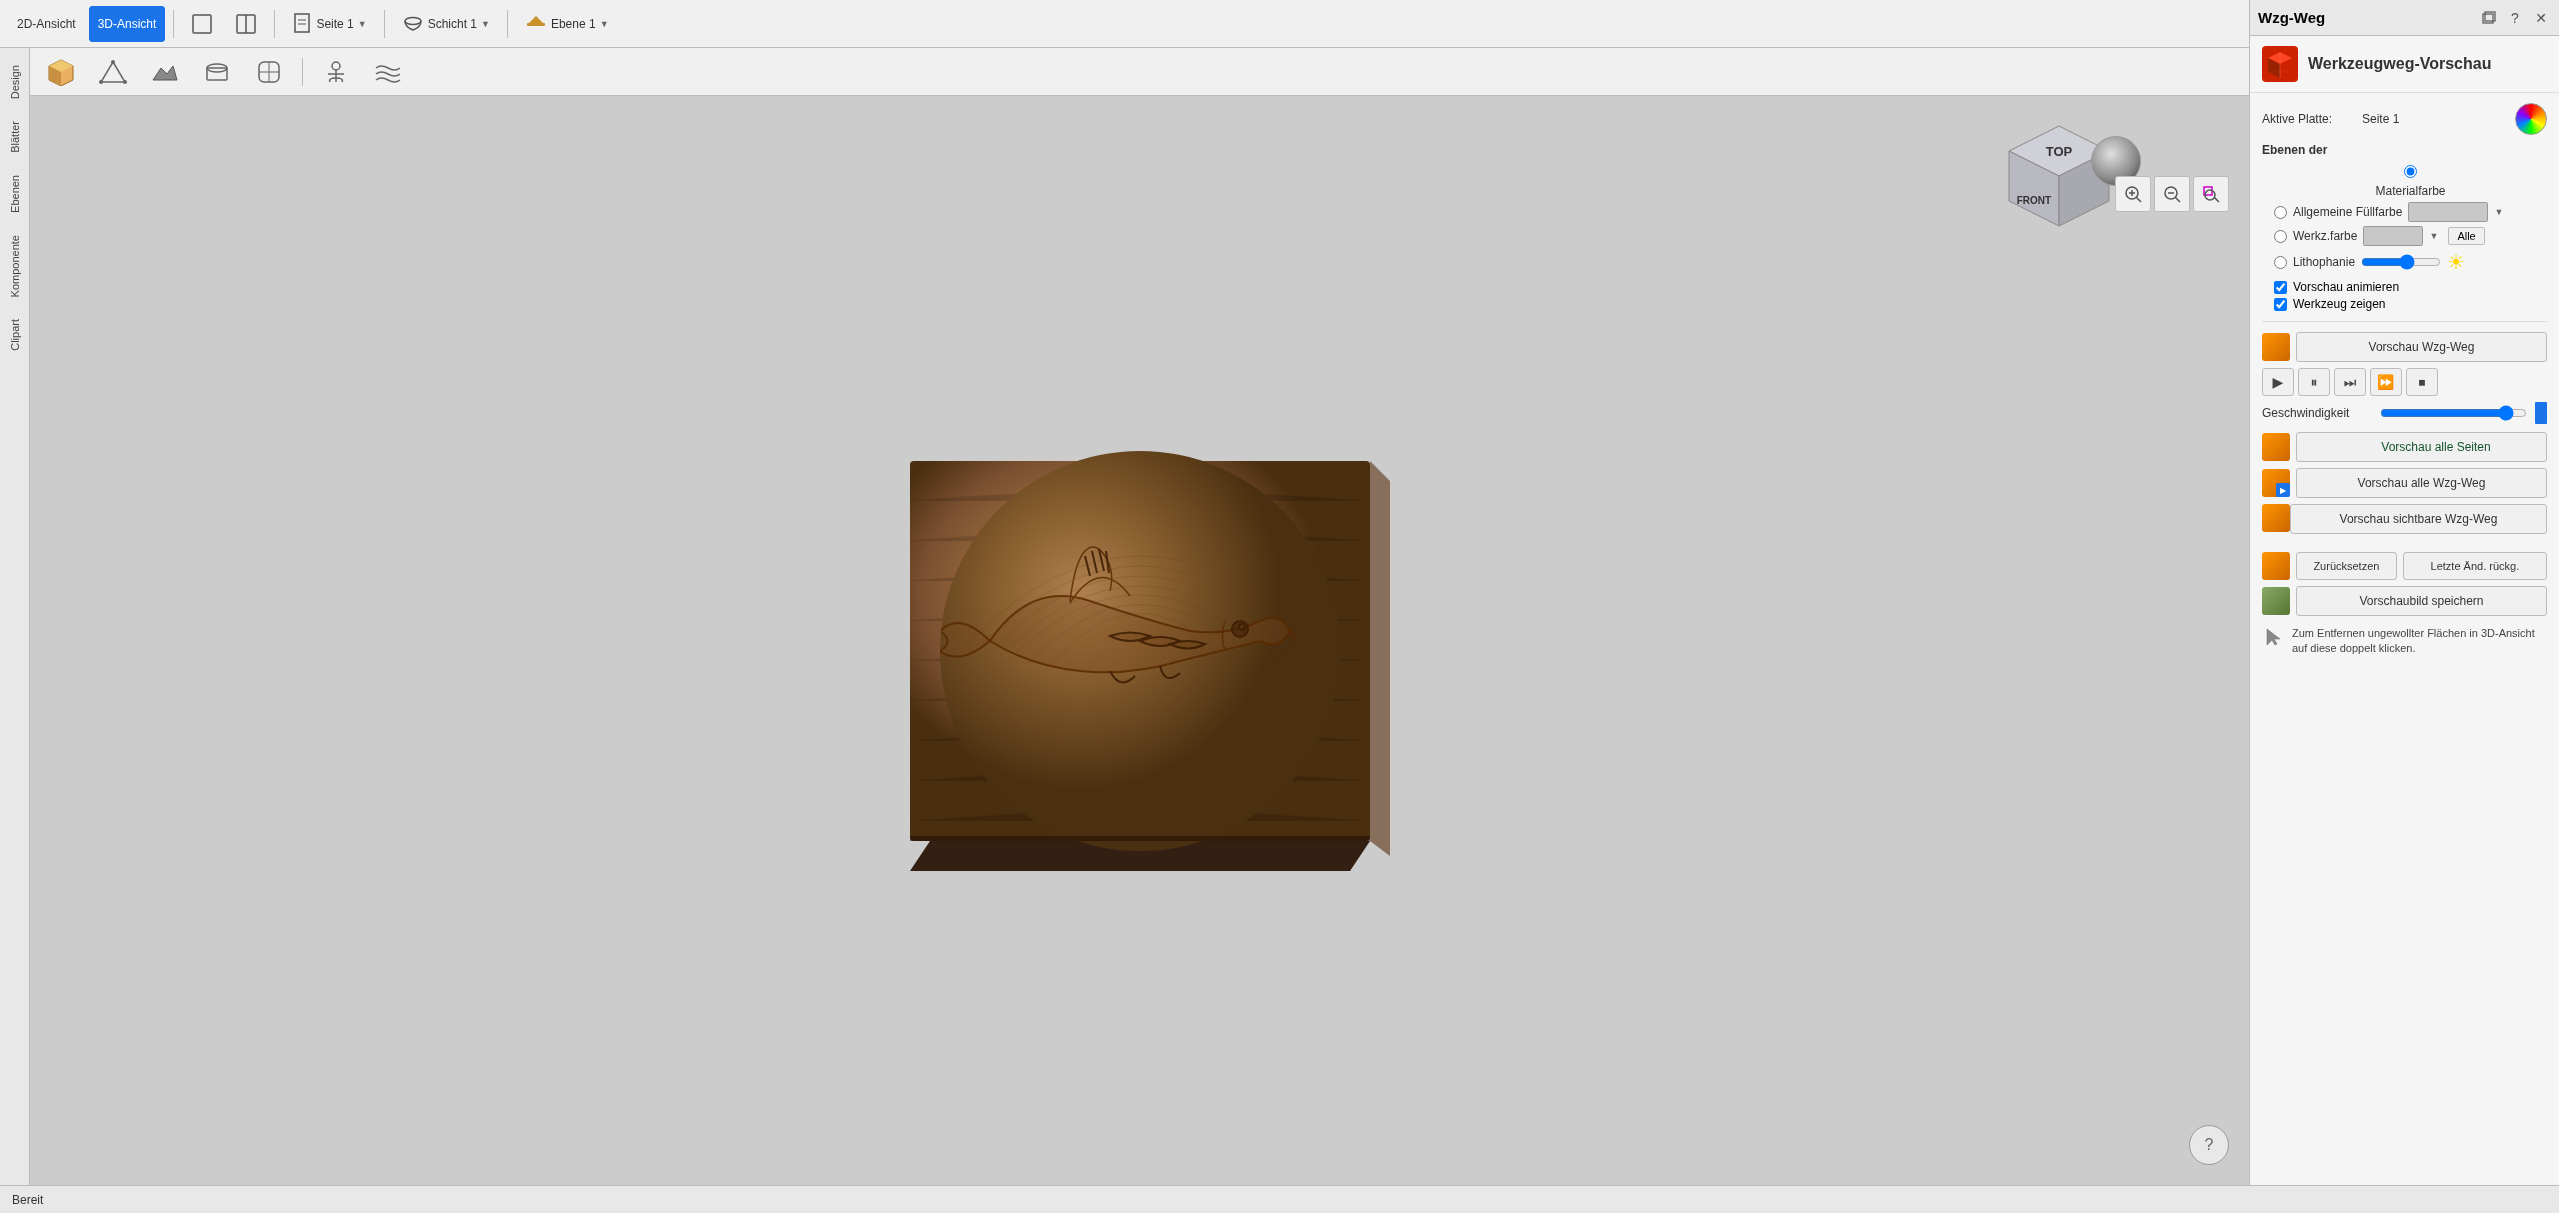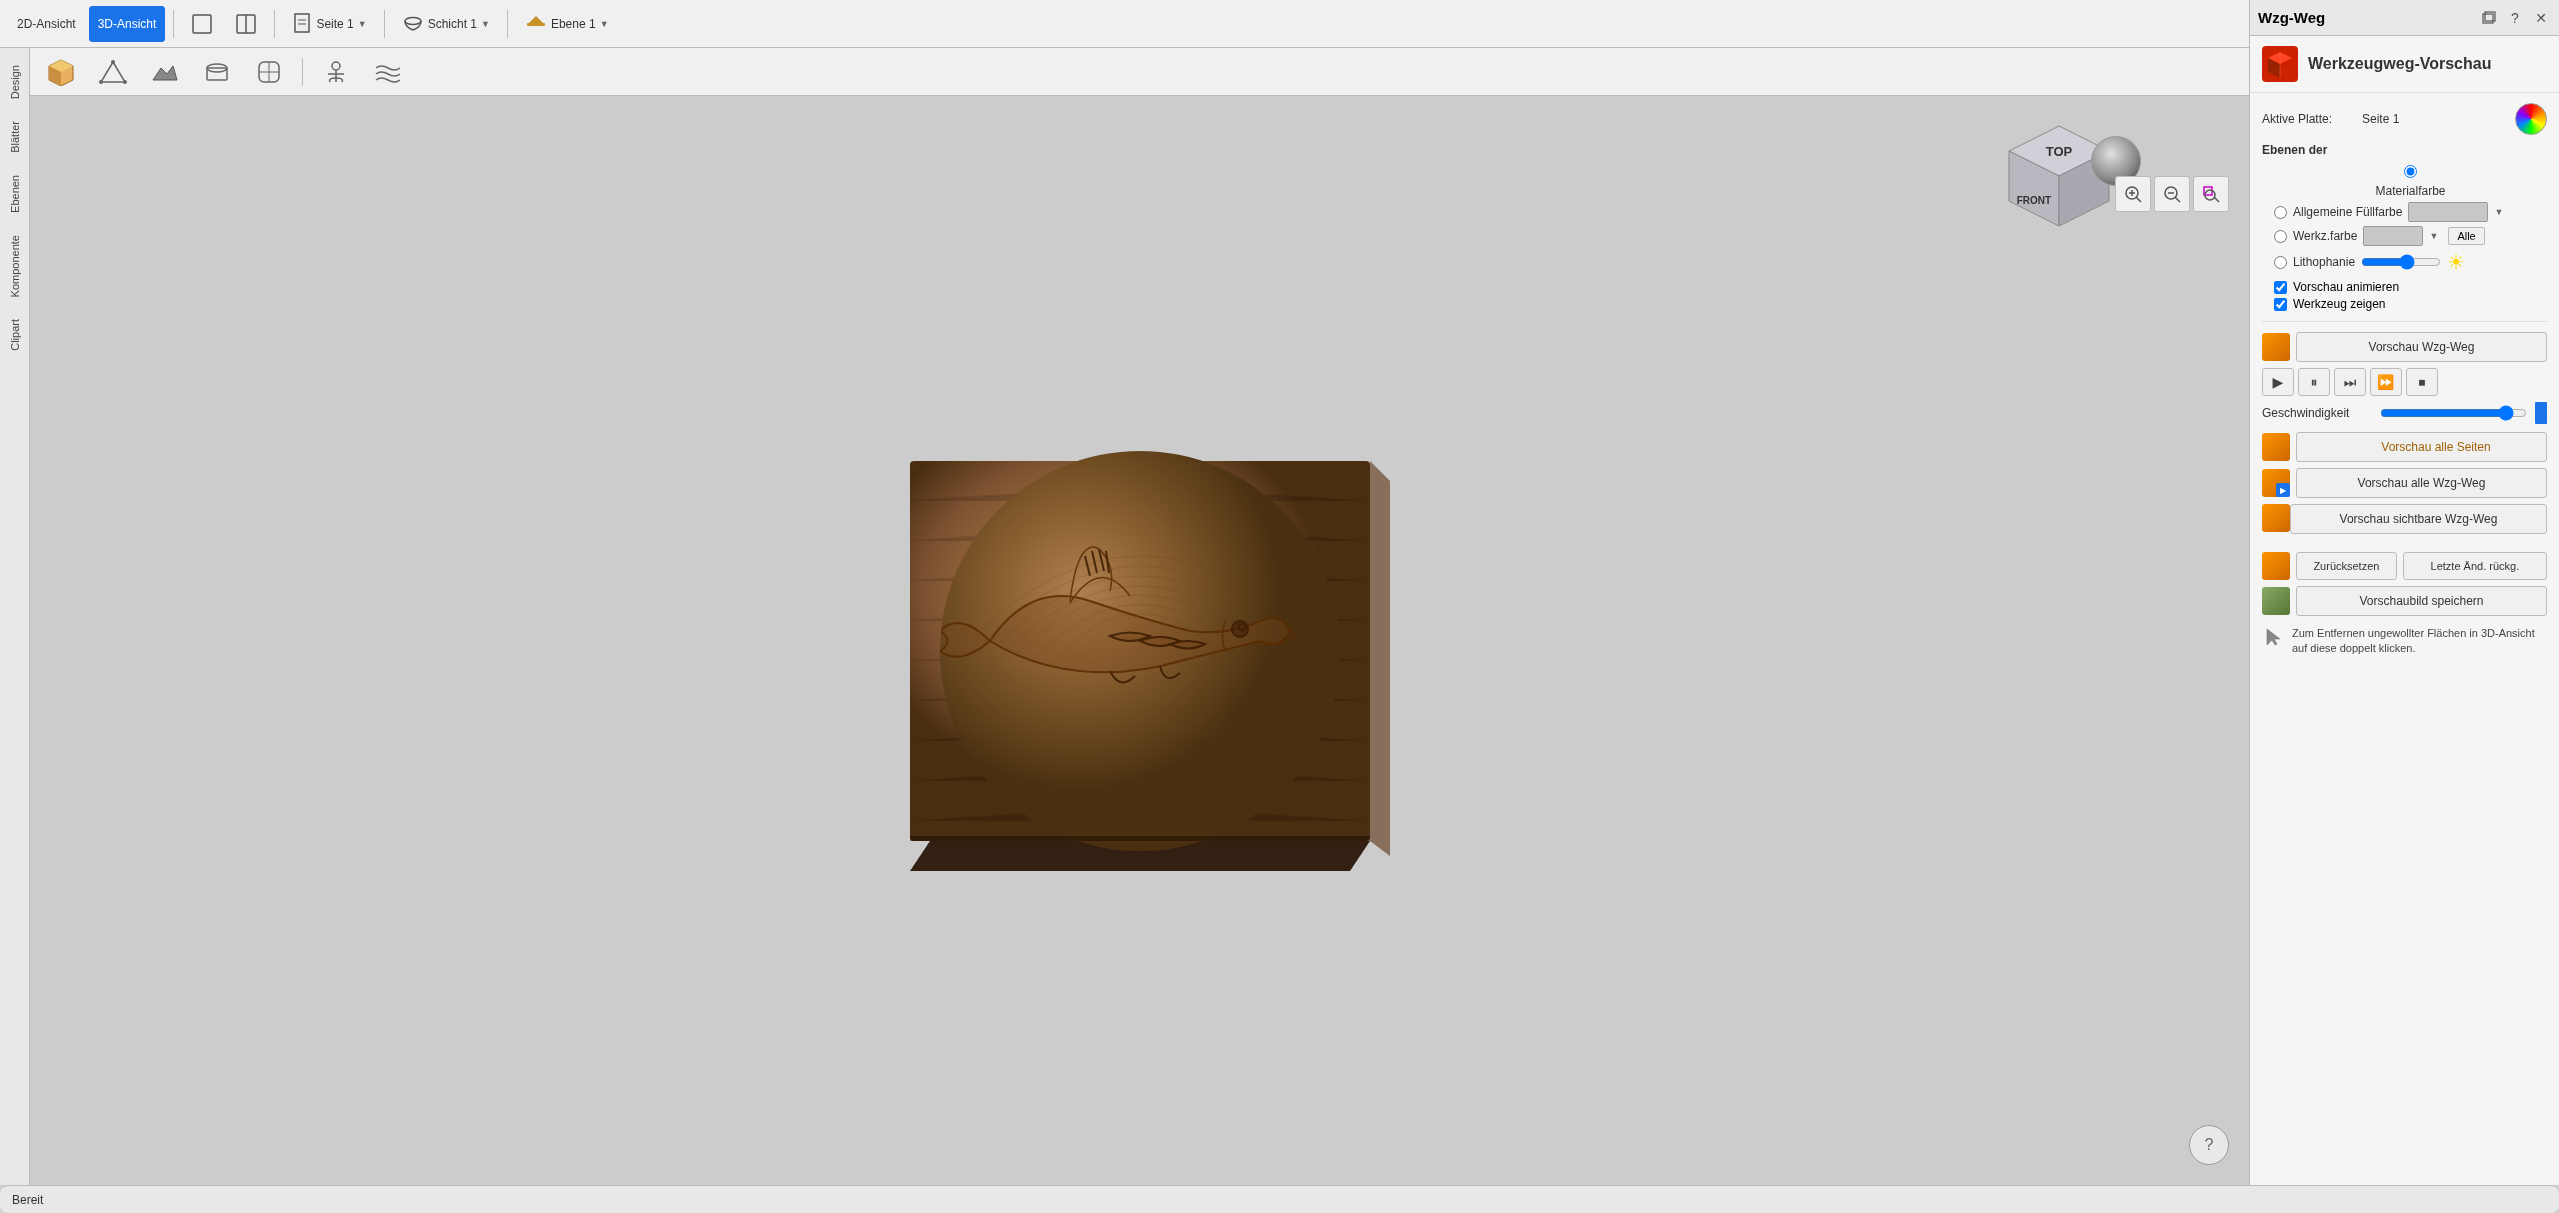--- a/index.html
+++ b/index.html
@@ -422,21 +422,20 @@
       left: 0;
       right: 0;
       height: 28px;
       background: #e8e8e8;
       border-top: 1px solid #bbb;
       display: flex;
       align-items: center;
       padding: 0 12px;
       font-size: 12px;
       color: #333;
-      border-radius: 8px;
     }
   </style>
 </head>
 <body>
 
 <div id="top-toolbar">
   <button class="toolbar-btn">2D-Ansicht</button>
   <button class="toolbar-btn active">3D-Ansicht</button>
   <div class="toolbar-separator"></div>
 
@@ -824,21 +823,21 @@
     </div>
 
     <div class="speed-row">
       <span class="speed-label">Geschwindigkeit</span>
       <input type="range" min="0" max="100" value="90" class="speed-slider" style="">
       <div class="speed-indicator"></div>
     </div>
 
     <div style="display:flex;align-items:center;gap:6px;margin-bottom:6px;">
       <div style="width:28px;height:28px;background:linear-gradient(135deg,#ff9500,#cc6600);border-radius:3px;flex-shrink:0;"></div>
-      <button class="big-btn disabled" style="margin:0;flex:1;color:#a16207;padding-left:36px;">Vorschau alle Seiten</button>
+      <button class="big-btn disabled" style="margin:0;flex:1;color:#14532d;padding-left:36px;">Vorschau alle Seiten</button>
     </div>
 
     <div style="display:flex;align-items:center;gap:6px;margin-bottom:6px;">
       <div style="width:28px;height:28px;background:linear-gradient(135deg,#ff9500,#cc6600);border-radius:3px;flex-shrink:0;position:relative;">
         <div style="position:absolute;bottom:0;right:0;width:14px;height:14px;background:#1a73e8;border-radius:2px;display:flex;align-items:center;justify-content:center;">
           <span style="color:white;font-size:8px;">▶</span>
         </div>
       </div>
       <button class="big-btn" style="margin:0;flex:1;">Vorschau alle Wzg-Weg</button>
     </div>

